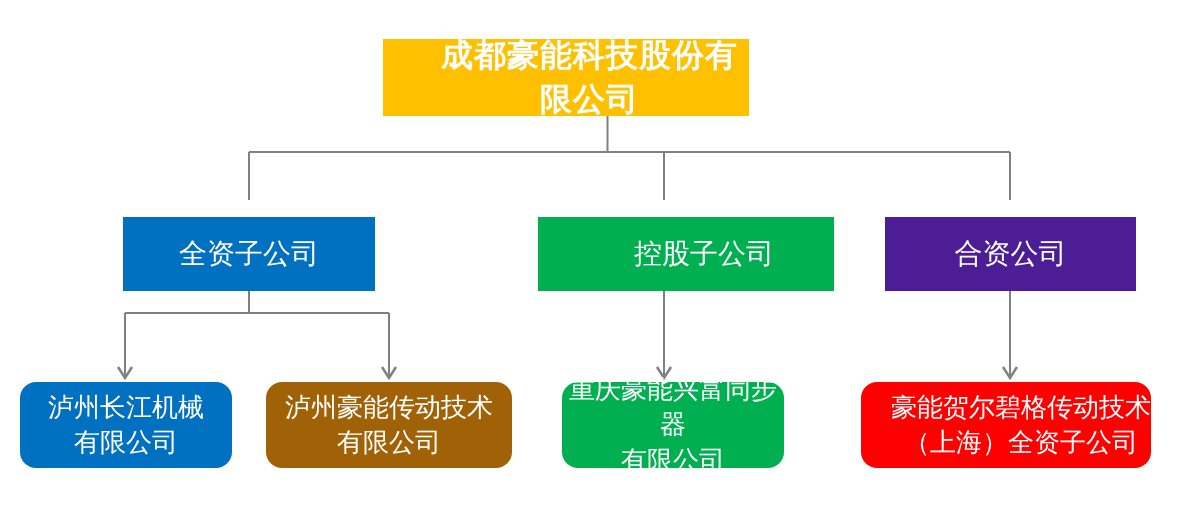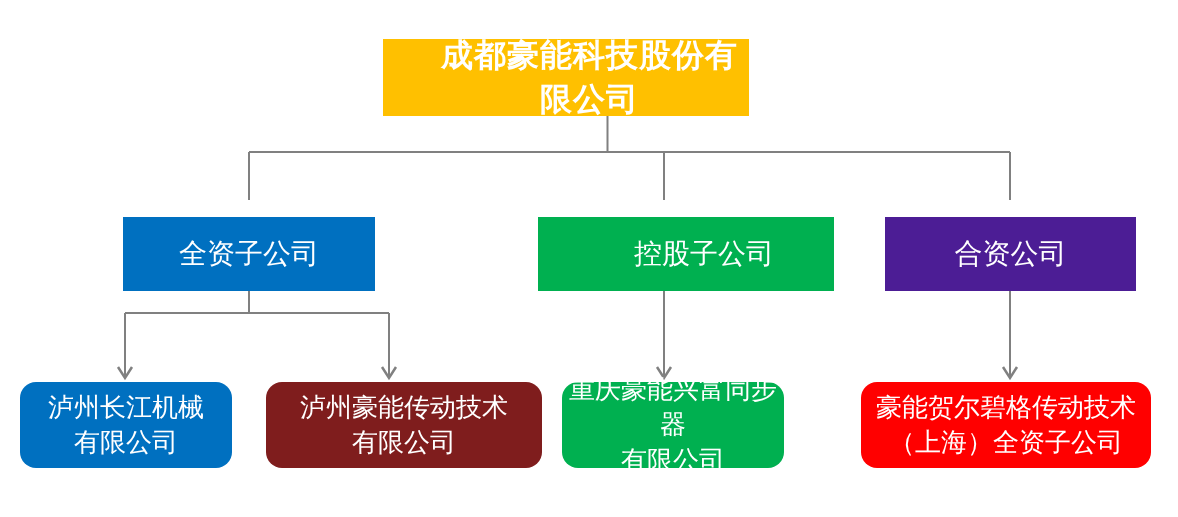--- a/index.html
+++ b/index.html
@@ -47,23 +47,23 @@
   .cat1 { left: 123px; width: 252px; background: #0070C0; }
   .cat2 { left: 538px; width: 296px; background: #00B050; padding-left: 36px; }
   .cat3 { left: 885px; width: 251px; background: #4c1d95; }
   .leaf-box {
     top: 382px; height: 86px;
     border-radius: 16px;
     font-size: 26px;
     line-height: 1.35;
   }
   .leaf1 { left: 20px;  width: 212px; background: #0070C0; }
-  .leaf2 { left: 266px; width: 276px; background: #7f1d1d; }
+  .leaf2 { left: 266px; width: 246px; background: #a16207; }
   .leaf3 { left: 562px; width: 222px; background: #00B050; }
-  .leaf4 { left: 861px; width: 290px; background: #FF0000; }
+  .leaf4 { left: 861px; width: 290px; background: #FF0000; justify-content: flex-end; }
   .ln { display: block; }
 </style>
 </head>
 <body>
 
 <div class="canvas">
 
   <svg class="connectors" width="1178" height="517" viewBox="0 0 1178 517">
 
     <path d="M607.5 116 L607.5 152

